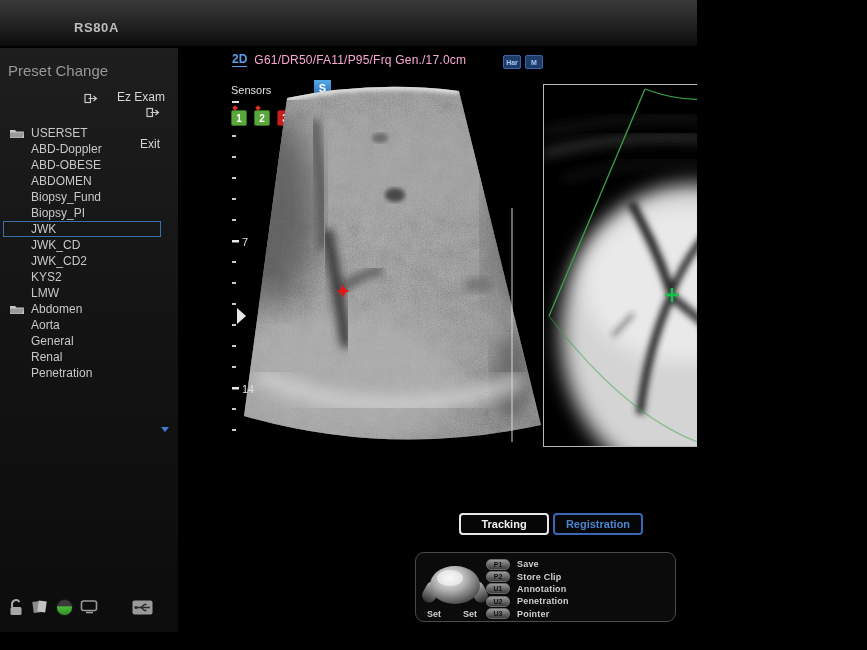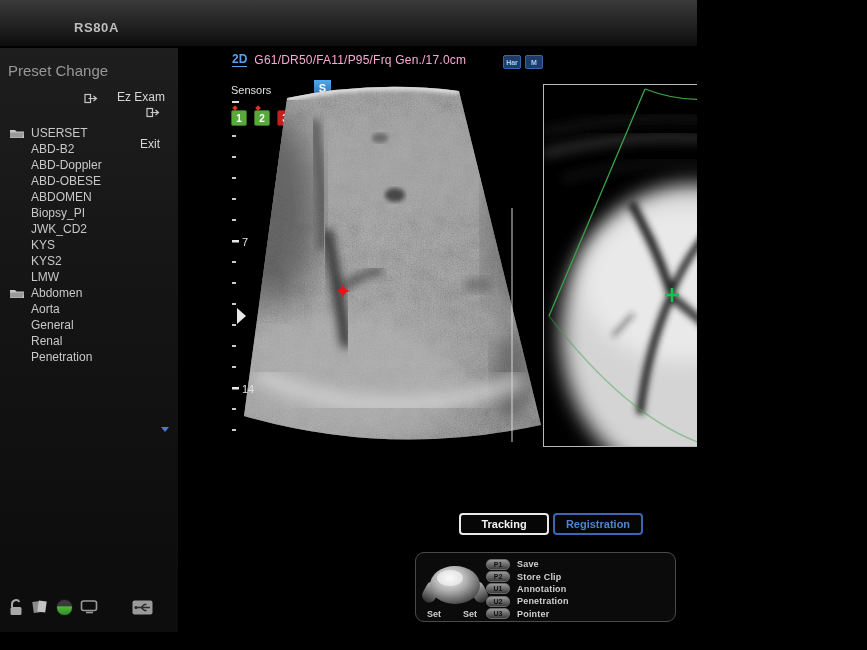--- a/index.html
+++ b/index.html
@@ -117,39 +117,42 @@
 
     <div class="tree">
       <div class="trow folder">
         <svg width="16" height="11" viewBox="0 0 16 11">
             <path d="M1 2 h5 l1.5 1.5 H15 v6.5 H1 Z" fill="#c6c6c6"></path>
             <path d="M1 4.5 h14 l-1.5 5 H1 Z" fill="#9a9a9a"></path>
           </svg>
         <span>USERSET</span>
       </div>
       <div class="trow child">
-          <span>ABD-B2</span>
-        </div>
-      <div class="trow child">
           <span>ABD-Doppler</span>
         </div>
       <div class="trow child">
           <span>ABD-OBESE</span>
         </div>
       <div class="trow child">
           <span>ABDOMEN</span>
         </div>
       <div class="trow child">
+          <span>Biopsy_Fund</span>
+        </div>
+      <div class="trow child">
           <span>Biopsy_PI</span>
         </div>
+      <div class="trow child selected">
+          <span>JWK</span>
+        </div>
+      <div class="trow child">
+          <span>JWK_CD</span>
+        </div>
       <div class="trow child">
           <span>JWK_CD2</span>
-        </div>
-      <div class="trow child">
-          <span>KYS</span>
         </div>
       <div class="trow child">
           <span>KYS2</span>
         </div>
       <div class="trow child">
           <span>LMW</span>
         </div>
       <div class="trow folder">
         <svg width="16" height="11" viewBox="0 0 16 11">
             <path d="M1 2 h5 l1.5 1.5 H15 v6.5 H1 Z" fill="#c6c6c6"></path>

